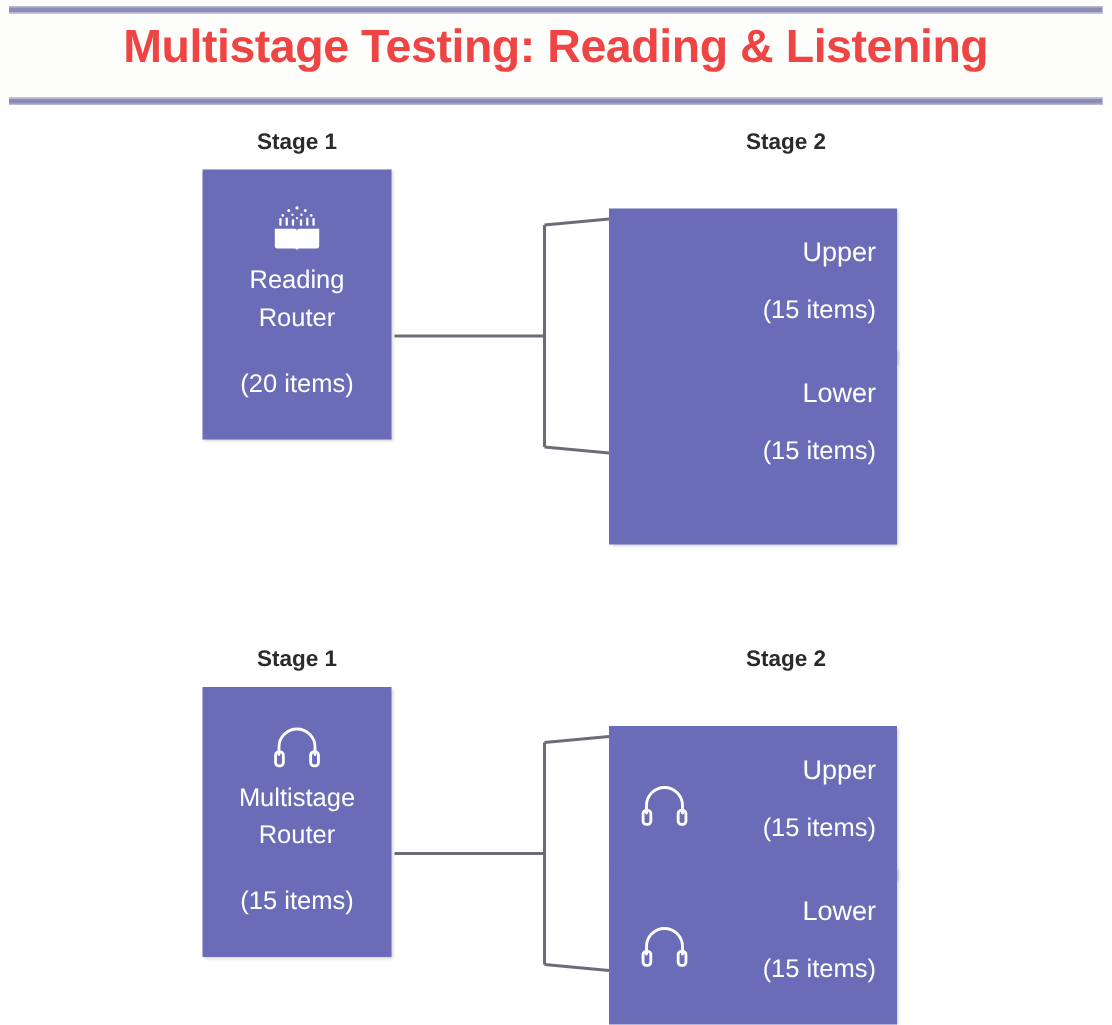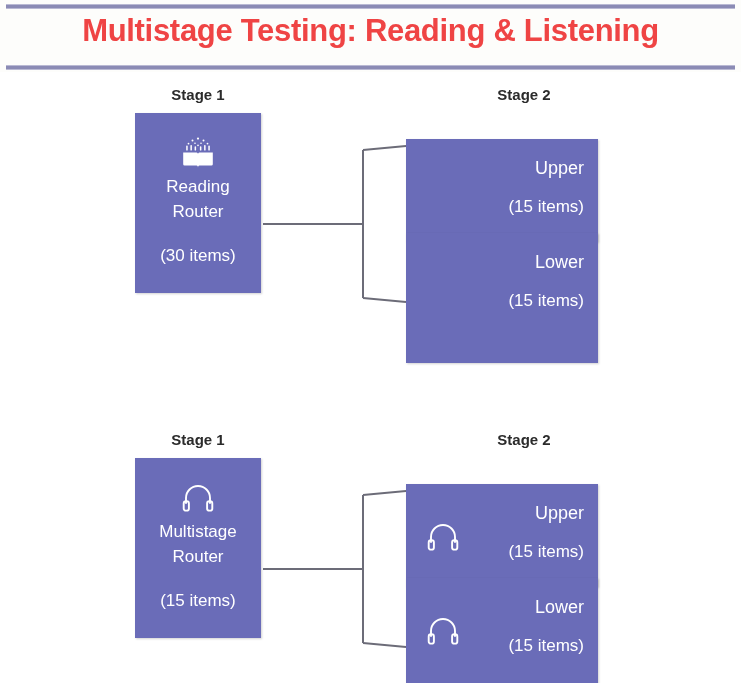--- a/index.html
+++ b/index.html
@@ -199,21 +199,21 @@
           <rect x="28.3" y="8.4" width="1.5" height="5.2" rx="0.7"></rect>
           <path d="M3.2 15.5 L16.6 15.5 Q18 15.5 18 17 L18 30.4 Q18 28.6 16.6 28.6 L4.6 28.6 Q3.2 28.6 3.2 27.2 Z"></path>
           <path d="M32.8 15.5 L19.4 15.5 Q18 15.5 18 17 L18 30.4 Q18 28.6 19.4 28.6 L31.4 28.6 Q32.8 28.6 32.8 27.2 Z"></path>
         </g>
       </svg>
     </div>
     <div class="router-name">
       <span>Reading</span><br>
       <span>Router</span>
     </div>
-    <div class="router-items">(30 items)</div>
+    <div class="router-items">(20 items)</div>
   </div>
 
   <div class="level-box level-upper">
     <div class="level-text">
       <div class="level-name">Upper</div>
       <div class="level-items">(15 items)</div>
     </div>
   </div>
 
   <div class="level-box level-lower">

